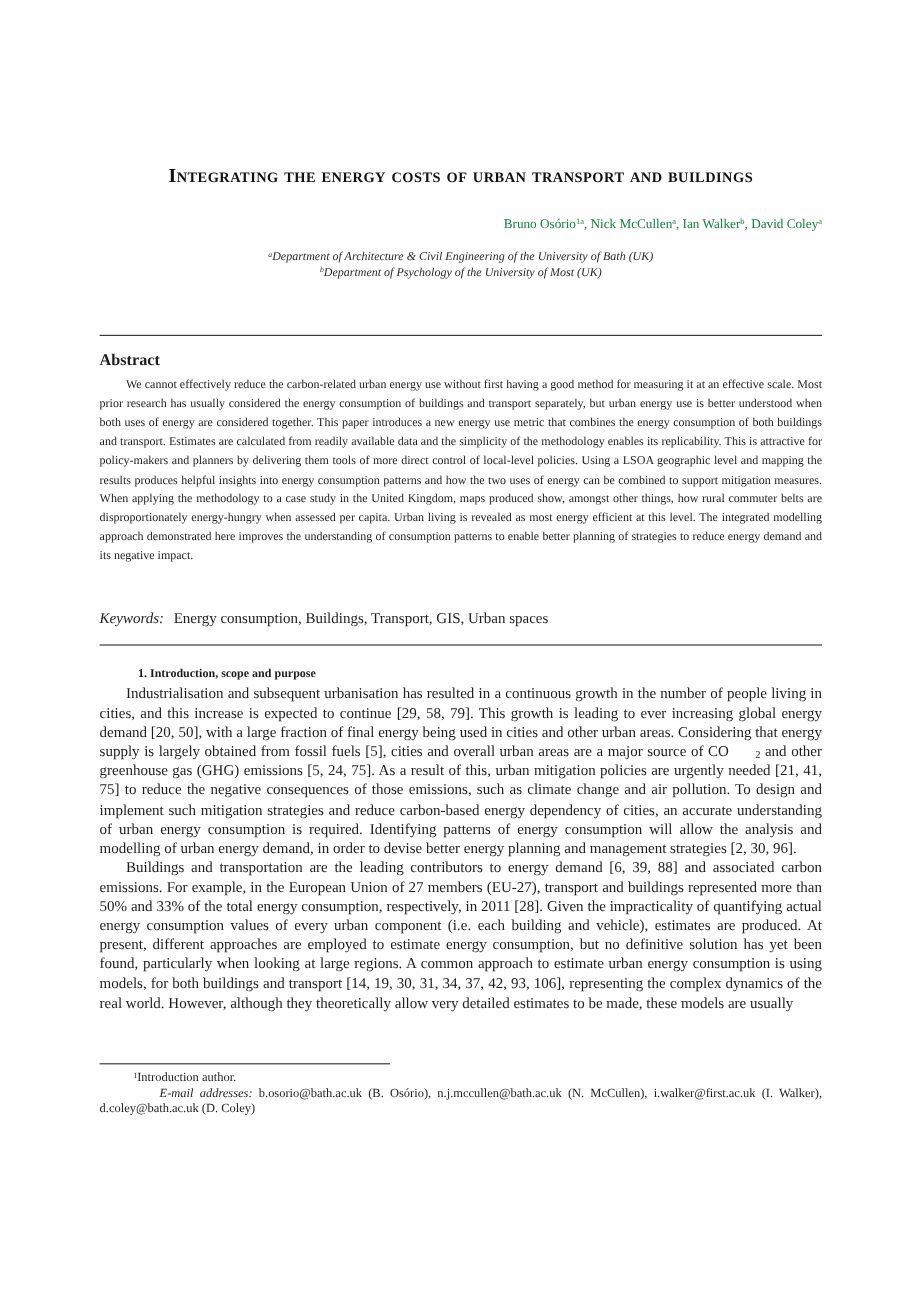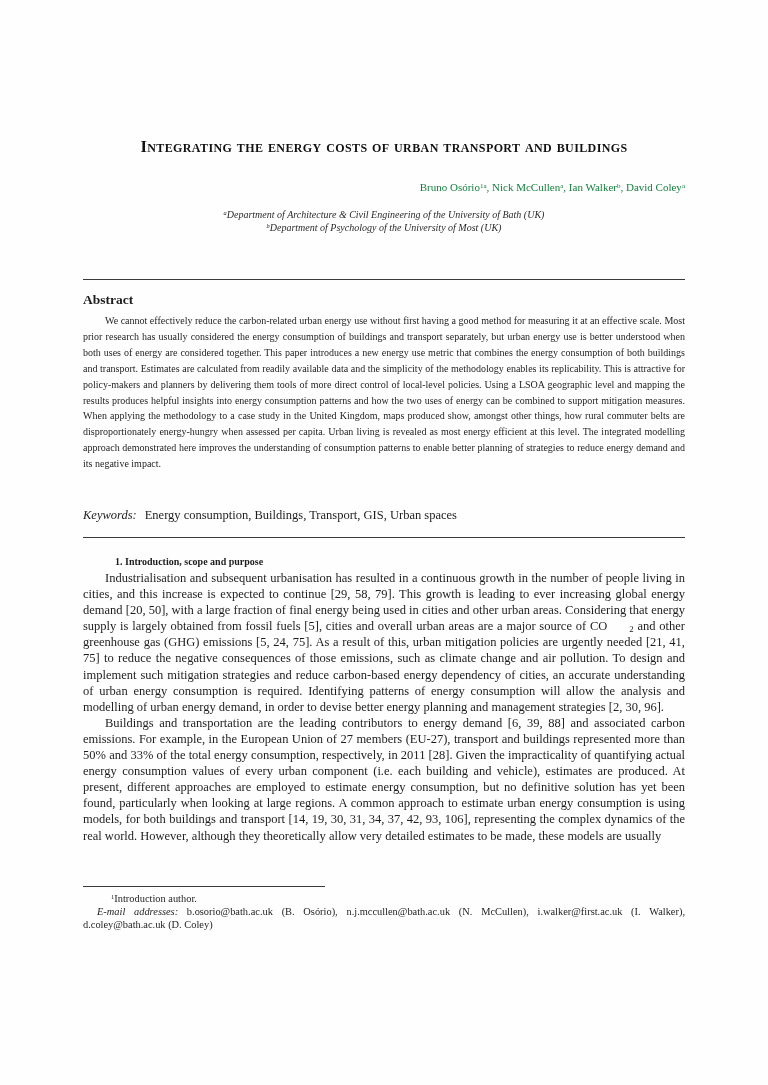--- a/index.html
+++ b/index.html
@@ -144,21 +144,21 @@
     text-align: justify;
   }
   .footnote .fn-line1 {
     margin: 0;
     text-indent: 14px;
   }
   .footnote .fn-emails {
     margin: 0;
     text-indent: 14px;
   }
-  .footnote .email-label { font-style: italic; }
+  .footnote .email-label { font-style: italic; margin-left: 36px; }
 </style>
 </head>
 <body>
 
 <div class="page">
   <div class="content">
 
     <div class="title">Integrating the energy costs of urban transport and buildings</div>
 
     <div class="authors"><span>Bruno Osório</span><span class="sup">1a</span><span>, </span><span>Nick McCullen</span><span class="sup">a</span><span>, </span><span>Ian Walker</span><span class="sup">b</span><span>, </span><span>David Coley</span><span class="sup">a</span></div>

